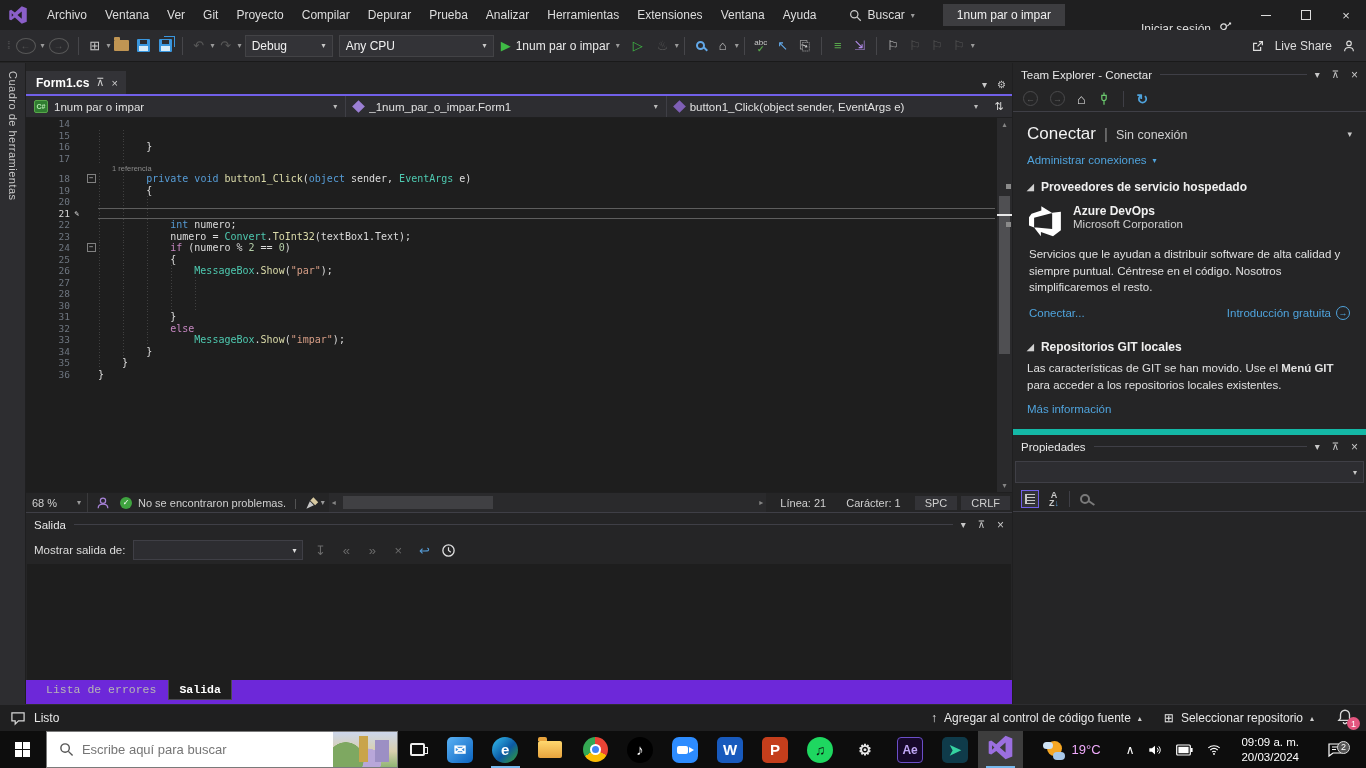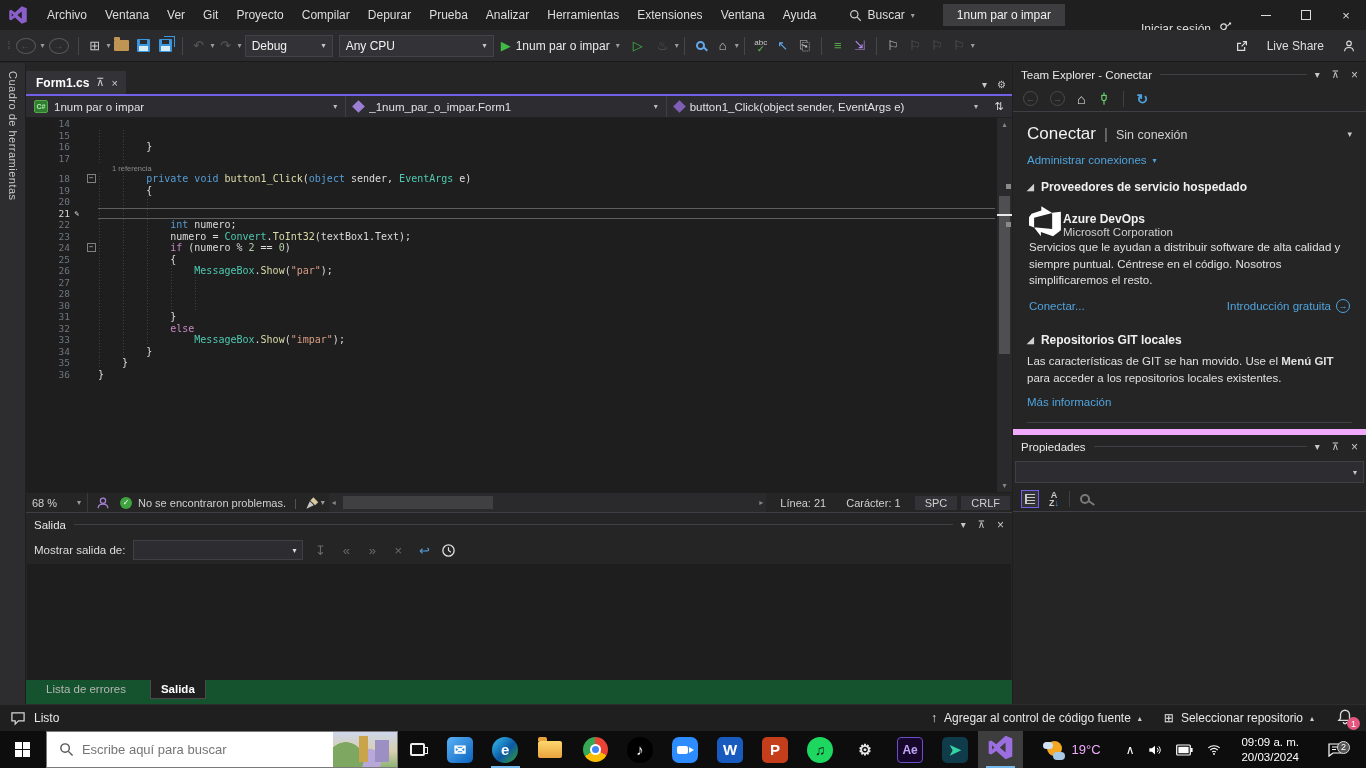--- a/index.html
+++ b/index.html
@@ -37,21 +37,21 @@
   .floppy::before{content:"";position:absolute;top:1px;left:3px;width:7px;height:4px;background:#2b2b2e;}
   .floppy::after{content:"";position:absolute;bottom:1px;left:2px;width:9px;height:5px;background:#d8ecf8;}
   .saveall{position:relative;}
   .saveall .floppy{box-shadow:3px -3px 0 -1px #2b2b2e,4px -4px 0 -1px #3a96dd;}
   .folder-ic{width:15px;height:11px;background:#c09553;border-radius:1px;position:relative;display:inline-block;}
   .folder-ic::before{content:"";position:absolute;top:-3px;left:0;width:6px;height:3px;background:#c09553;border-radius:1px 1px 0 0;}
   .mag{width:9px;height:9px;border:2px solid #62a8e8;border-radius:50%;position:relative;display:inline-block;}
   .mag::after{content:"";position:absolute;width:5px;height:2px;background:#62a8e8;transform:rotate(45deg);right:-5px;bottom:-2px;}
   .abc{font-size:8px;color:#c8c8c8;line-height:7px;text-align:center;}
   .abc b{display:block;color:#57a64a;font-size:9px;}
-  .liveshare{margin-left:auto;display:flex;align-items:flex-start;gap:18px;margin-right:10px;color:#ddd;}
+  .liveshare{margin-left:auto;display:flex;align-items:flex-start;gap:10px;margin-right:10px;color:#ddd;}
 
   
   .main{position:absolute;top:63px;left:0;right:0;bottom:64px;display:flex;background:#252526;}
   .left-strip{width:26px;background:#2d2d30;border-right:1px solid #1f1f20;display:flex;justify-content:center;padding-top:8px;}
   .vtext{writing-mode:vertical-rl;text-orientation:sideways;font-size:11px;color:#c8c8c8;letter-spacing:.5px;}
   .center-col{flex:1;display:flex;flex-direction:column;min-width:0;}
   .right-col{width:354px;display:flex;flex-direction:column;background:#252526;border-left:1px solid #1f1f20;}
 
   
   .doc-tabs{height:31px;padding-top:8px;display:flex;align-items:flex-end;background:#252526;position:relative;}
@@ -107,43 +107,43 @@
   .pheader .hline{flex:1;height:1px;background:#3f3f46;margin:0 8px;}
   .phicons{display:flex;gap:12px;color:#c8c8c8;font-size:10px;align-items:center;}
   .outbar{height:28px;display:flex;align-items:center;padding:0 8px;font-size:11.5px;color:#ddd;gap:8px;}
   .outcombo{width:170px;height:20px;background:#2d2d31;border:1px solid #3f3f46;display:flex;align-items:center;padding:0 6px;}
   .outcombo .ca{margin-left:auto;font-size:8px;}
   .oicon{color:#6a6a6a;font-size:13px;min-width:18px;text-align:center;}
   .oicon.on{color:#569cd6;}
   .outbody{flex:1;background:#1e1e1e;margin:0 1px;}
 
   
-  .btabs{height:24px;background:#14532d;display:flex;align-items:flex-start;padding-left:10px;gap:14px;}
+  .btabs{height:24px;background:#6d28d9;display:flex;align-items:flex-start;padding-left:10px;gap:2px;font-family:Liberation Mono, monospace;}
   .btab{padding:3px 10px;font-size:11.5px;color:#b5b5b5;}
   .btab.active{background:#1e1e1e;border:1px solid #4a4a4e;border-top:none;color:#fff;font-weight:bold;}
 
   
-  .tepanel{height:372px;display:flex;flex-direction:column;border-bottom:6px solid #f0abfc;}
+  .tepanel{height:372px;display:flex;flex-direction:column;border-bottom:6px solid #14b8a6;}
   .tebar{height:26px;display:flex;align-items:center;gap:12px;padding:0 10px;border-bottom:1px solid #3f3f46;}
   .tebar .nav-c{width:15px;height:15px;border:1px solid #4a4a4c;border-radius:50%;color:#5c5c5c;font-size:9px;display:flex;align-items:center;justify-content:center;}
   .tebar .homei{color:#e8e8e8;font-size:14px;}
   .tebar .refreshi{color:#4fa3dc;font-size:14px;font-weight:bold;}
   .tebar .vsep{width:1px;height:16px;background:#3f3f46;}
   .tebody{flex:1;padding:8px 14px 0 14px;font-size:11.5px;color:#d6d6d6;overflow:hidden;}
   .conn-row{display:flex;align-items:baseline;gap:8px;margin:4px 0 10px 0;}
   .conn-title{font-size:17px;color:#f2f2f2;}
   .conn-sep{color:#8a8a8a;font-size:15px;}
   .conn-status{font-size:12.5px;color:#cfcfcf;}
   .conn-caret{margin-left:auto;color:#c8c8c8;font-size:9px;align-self:center;}
   a.telink{color:#4fa3dc;text-decoration:none;}
   .admin-row{margin:2px 0 14px 0;display:flex;align-items:center;gap:5px;}
   .sect{display:flex;align-items:center;gap:7px;color:#efefef;font-weight:bold;font-size:12px;margin:8px 0 6px 0;}
   .sect .tri{font-size:9px;color:#d0d0d0;}
   .azcard{padding:4px 0 2px 2px;}
-  .azhead{display:flex;align-items:flex-end;margin-bottom:1px;}
+  .azhead{display:flex;gap:10px;align-items:flex-start;margin-bottom:8px;}
   .azname{font-weight:bold;color:#f0f0f0;font-size:12px;}
   .azvendor{color:#cfcfcf;font-size:11.5px;}
   .azdesc{line-height:1.45;color:#e0e0e0;margin-bottom:10px;}
   .azlinks{display:flex;justify-content:space-between;align-items:center;padding-right:2px;margin-bottom:10px;}
   .circle-arrow{display:inline-flex;width:14px;height:14px;border:1px solid #4fa3dc;border-radius:50%;color:#4fa3dc;font-size:9px;align-items:center;justify-content:center;margin-left:5px;}
   .gittext{line-height:1.5;color:#e0e0e0;margin:2px 0 8px 0;}
   .gitsect-wrap{border-bottom:1px solid #3f3f46;padding-bottom:14px;}
 
   
   .propspanel{flex:1;display:flex;flex-direction:column;}

